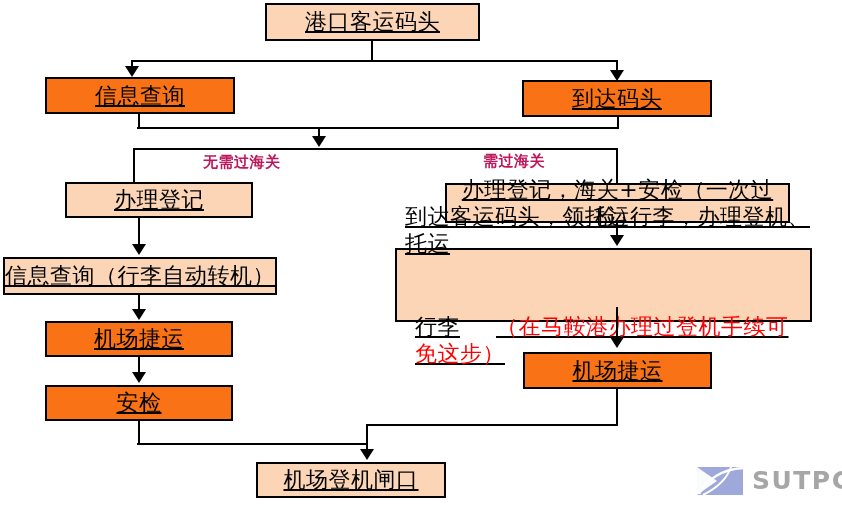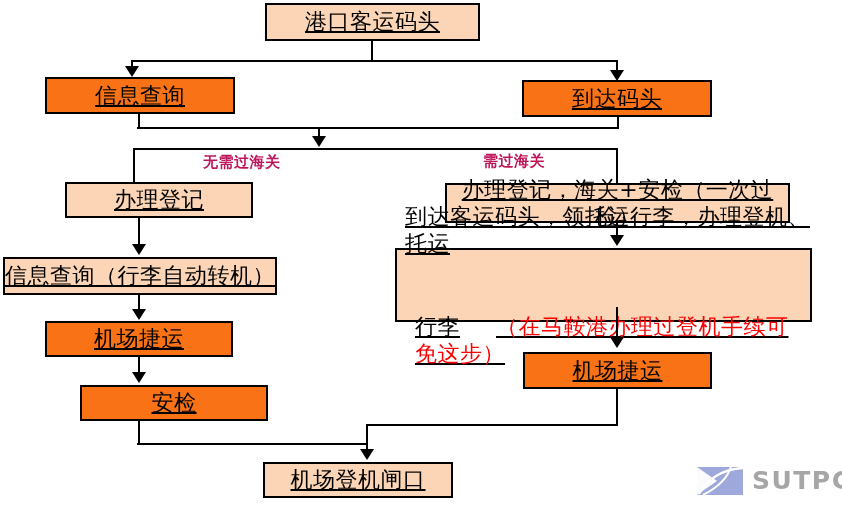--- a/index.html
+++ b/index.html
@@ -136,21 +136,21 @@
   <div class="node fill" style="left:3px; top:257px; width:274px; height:38px;">信息查询（行李自动转机）</div>
 
   <div class="vline" style="left:138px; top:295px; height:19px;"></div>
   <div class="arrowhead" style="left:132px; top:309px;"></div>
 
   <div class="node plain" style="left:45px; top:321px; width:188px; height:36px;">机场捷运</div>
 
   <div class="vline" style="left:138px; top:357px; height:18px;"></div>
   <div class="arrowhead" style="left:132px; top:372px;"></div>
 
-  <div class="node plain" style="left:45px; top:385px; width:188px; height:36px;margin-left:35px;">安检</div>
+  <div class="node plain" style="left:45px; top:385px; width:188px; height:36px;">安检</div>
 
   <div class="node fill" style="left:445px; top:183px; width:345px; height:40px;">办理登记，海关+安检（一次过检）</div>
 
   <div class="vline" style="left:616px; top:223px; height:14px;"></div>
   <div class="arrowhead" style="left:610px; top:235px;"></div>
 
   <div class="node fill left-align" style="left:395px; top:248px; width:417px; height:74px;">
     <div style="width:100%;">
       <div>到达客运码头，领托运行李，办理登机、托运</div>
       <div style="padding-left:10px;">
@@ -166,21 +166,21 @@
 
   <div class="vline" style="left:138px; top:421px; height:24px;"></div>
   <div class="hline" style="left:137px; top:443px; width:231px;"></div>
 
   <div class="vline" style="left:616px; top:389px; height:37px;"></div>
   <div class="hline" style="left:366px; top:424px; width:252px;"></div>
 
   <div class="vline" style="left:366px; top:424px; height:28px;"></div>
   <div class="arrowhead" style="left:360px; top:449px;"></div>
 
-  <div class="node fill" style="left:263px; top:462px; width:190px; height:36px;">机场登机闸口</div>
+  <div class="node fill" style="left:256px; top:462px; width:190px; height:36px;">机场登机闸口</div>
 
   <div id="logo" style="left:697px; top:466px;">
     <div id="logo-mark">
       <svg width="46" height="28" viewBox="0 0 46 28" xmlns="http://www.w3.org/2000/svg" aria-hidden="true">
         <path d="M0 0 L20 14 L0 28 Z" fill="#ffffff" opacity="0.95"></path>
         <path d="M2 27 C 10 12, 26 2, 46 1" stroke="#ffffff" stroke-width="2.4" fill="none"></path>
         <path d="M6 28 C 18 22, 30 12, 34 0" stroke="#ffffff" stroke-width="2.0" fill="none"></path>
       </svg>
     </div>
     <div id="logo-text">SUTPC</div>

